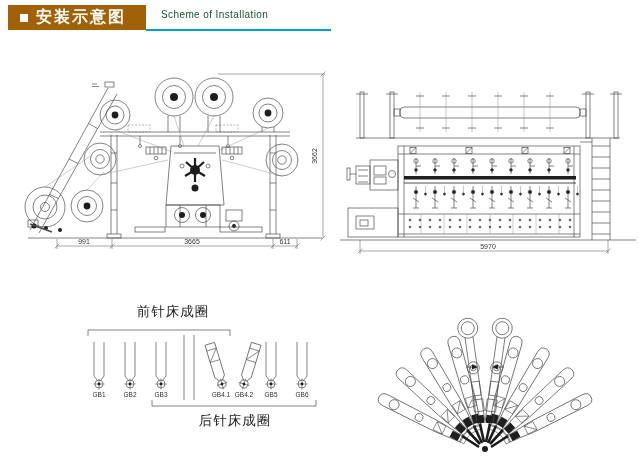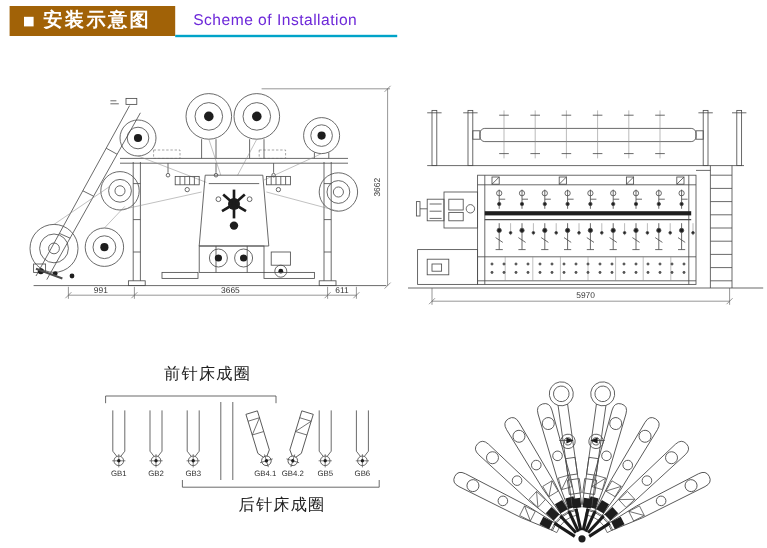--- a/index.html
+++ b/index.html
@@ -2,21 +2,21 @@
 <html><head>
 <meta charset="utf-8">
 <style>
   html,body{margin:0;padding:0}
   body{width:639px;height:457px;background:#fff;position:relative;overflow:hidden;
        font-family:"Liberation Sans","DejaVu Sans",sans-serif}
   .hdr-box{position:absolute;left:8px;top:5px;width:138px;height:25px;background:#a16207;
            display:flex;align-items:center;padding-left:12px;box-sizing:border-box}
   .hdr-box .bullet{width:8px;height:8px;background:#fff;display:inline-block;margin-right:8px}
   .hdr-box .cn{color:#fff;font-size:16px;font-weight:bold;letter-spacing:2px}
-  .hdr-en{position:absolute;left:161px;top:9px;font-size:13px;color:#6d28d9;letter-spacing:.4px}
+  .hdr-en{position:absolute;left:161px;top:9px;font-size:10px;color:#14532d;letter-spacing:.4px}
   .hdr-rule{position:absolute;left:146px;top:29px;width:185px;height:2px;background:#00a3c8}
   svg{position:absolute;overflow:visible}
   .ln{stroke:#4d4d4d;stroke-width:.7;fill:none}
   .lt{stroke:#8c8c8c;stroke-width:.45;fill:none}
   .dm{stroke:#606060;stroke-width:.55;fill:none}
   .dk{fill:#1e1e1e;stroke:none}
   .dsh{stroke:#6a6a6a;stroke-width:.5;fill:none;stroke-dasharray:2 1.5}
   text{fill:#333;stroke:none}
   .dtx{font-size:7px;font-family:"Liberation Sans","DejaVu Sans",sans-serif}
   .gbt{font-size:6.5px;font-family:"Liberation Sans","DejaVu Sans",sans-serif;fill:#2e2e2e}

